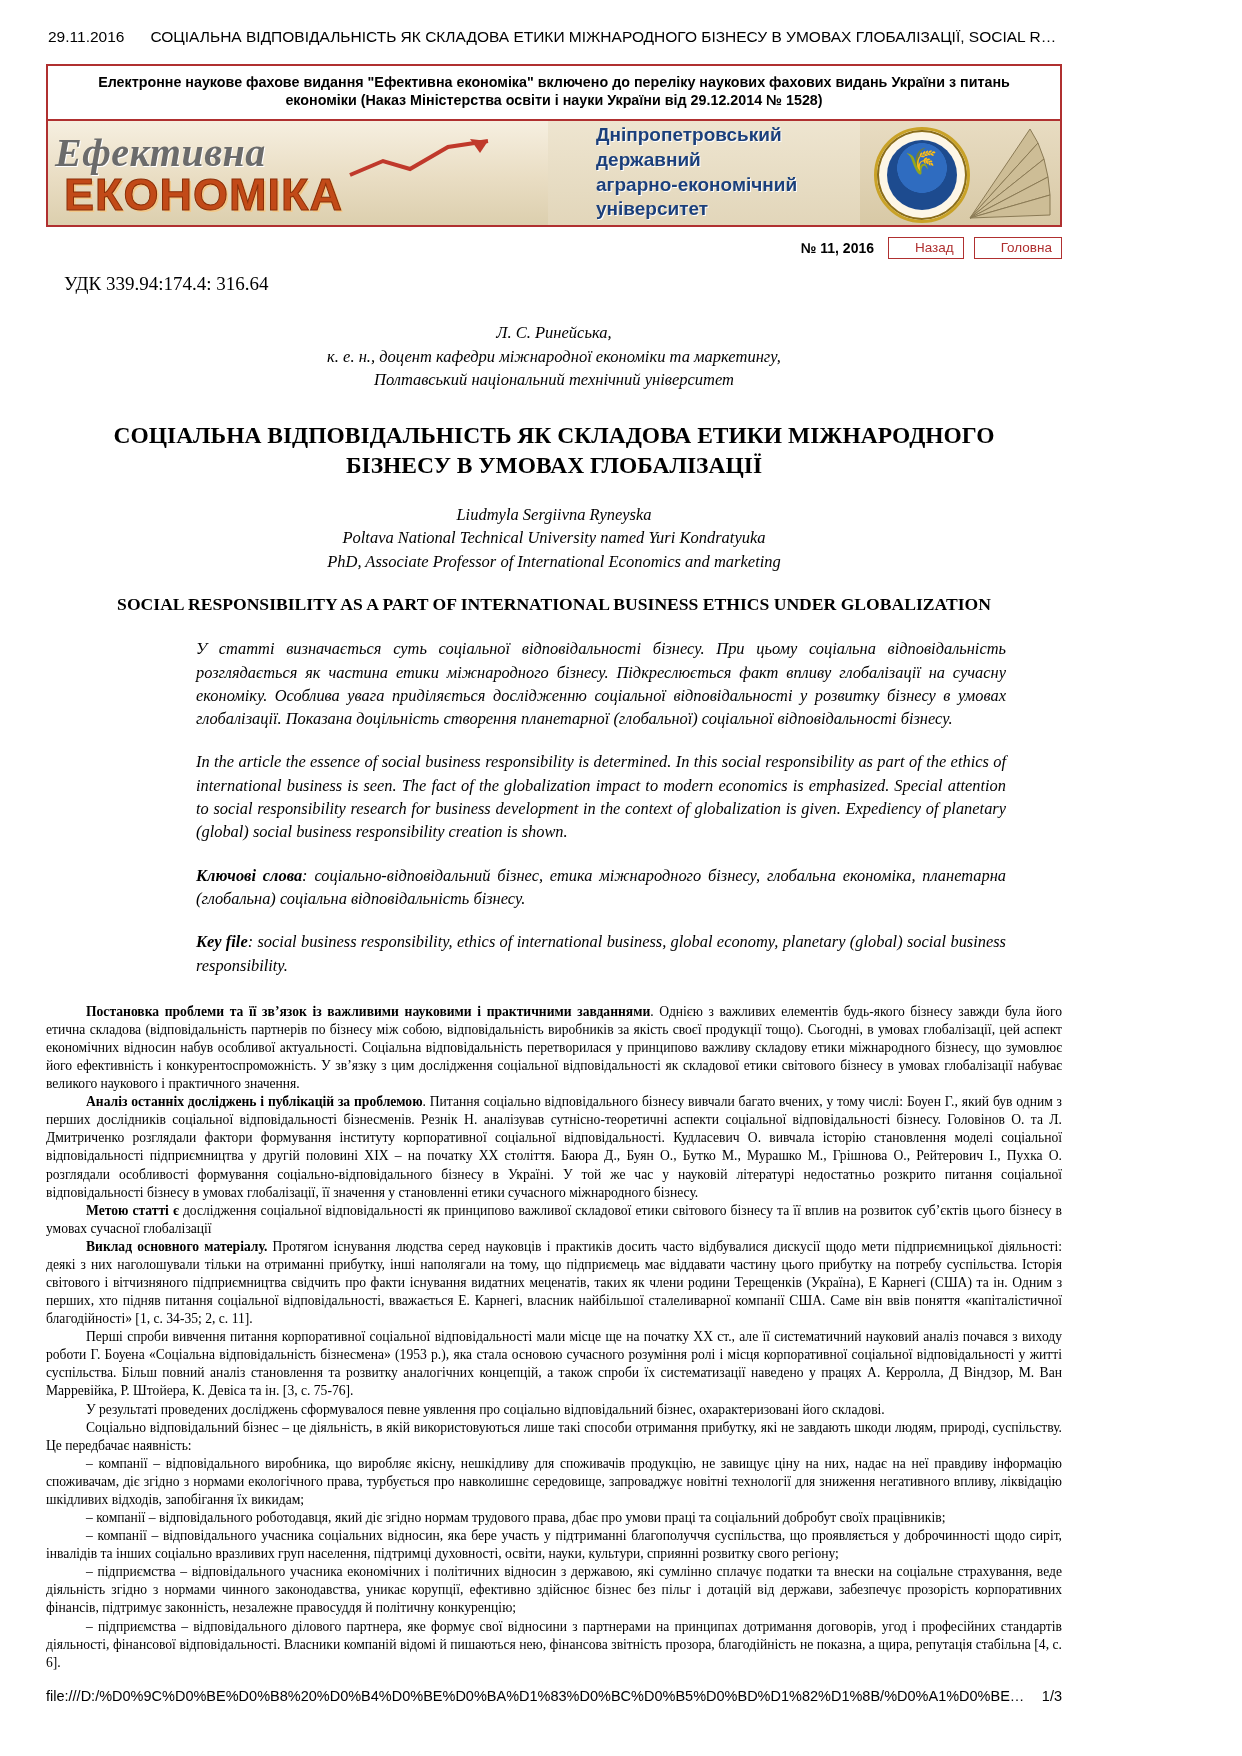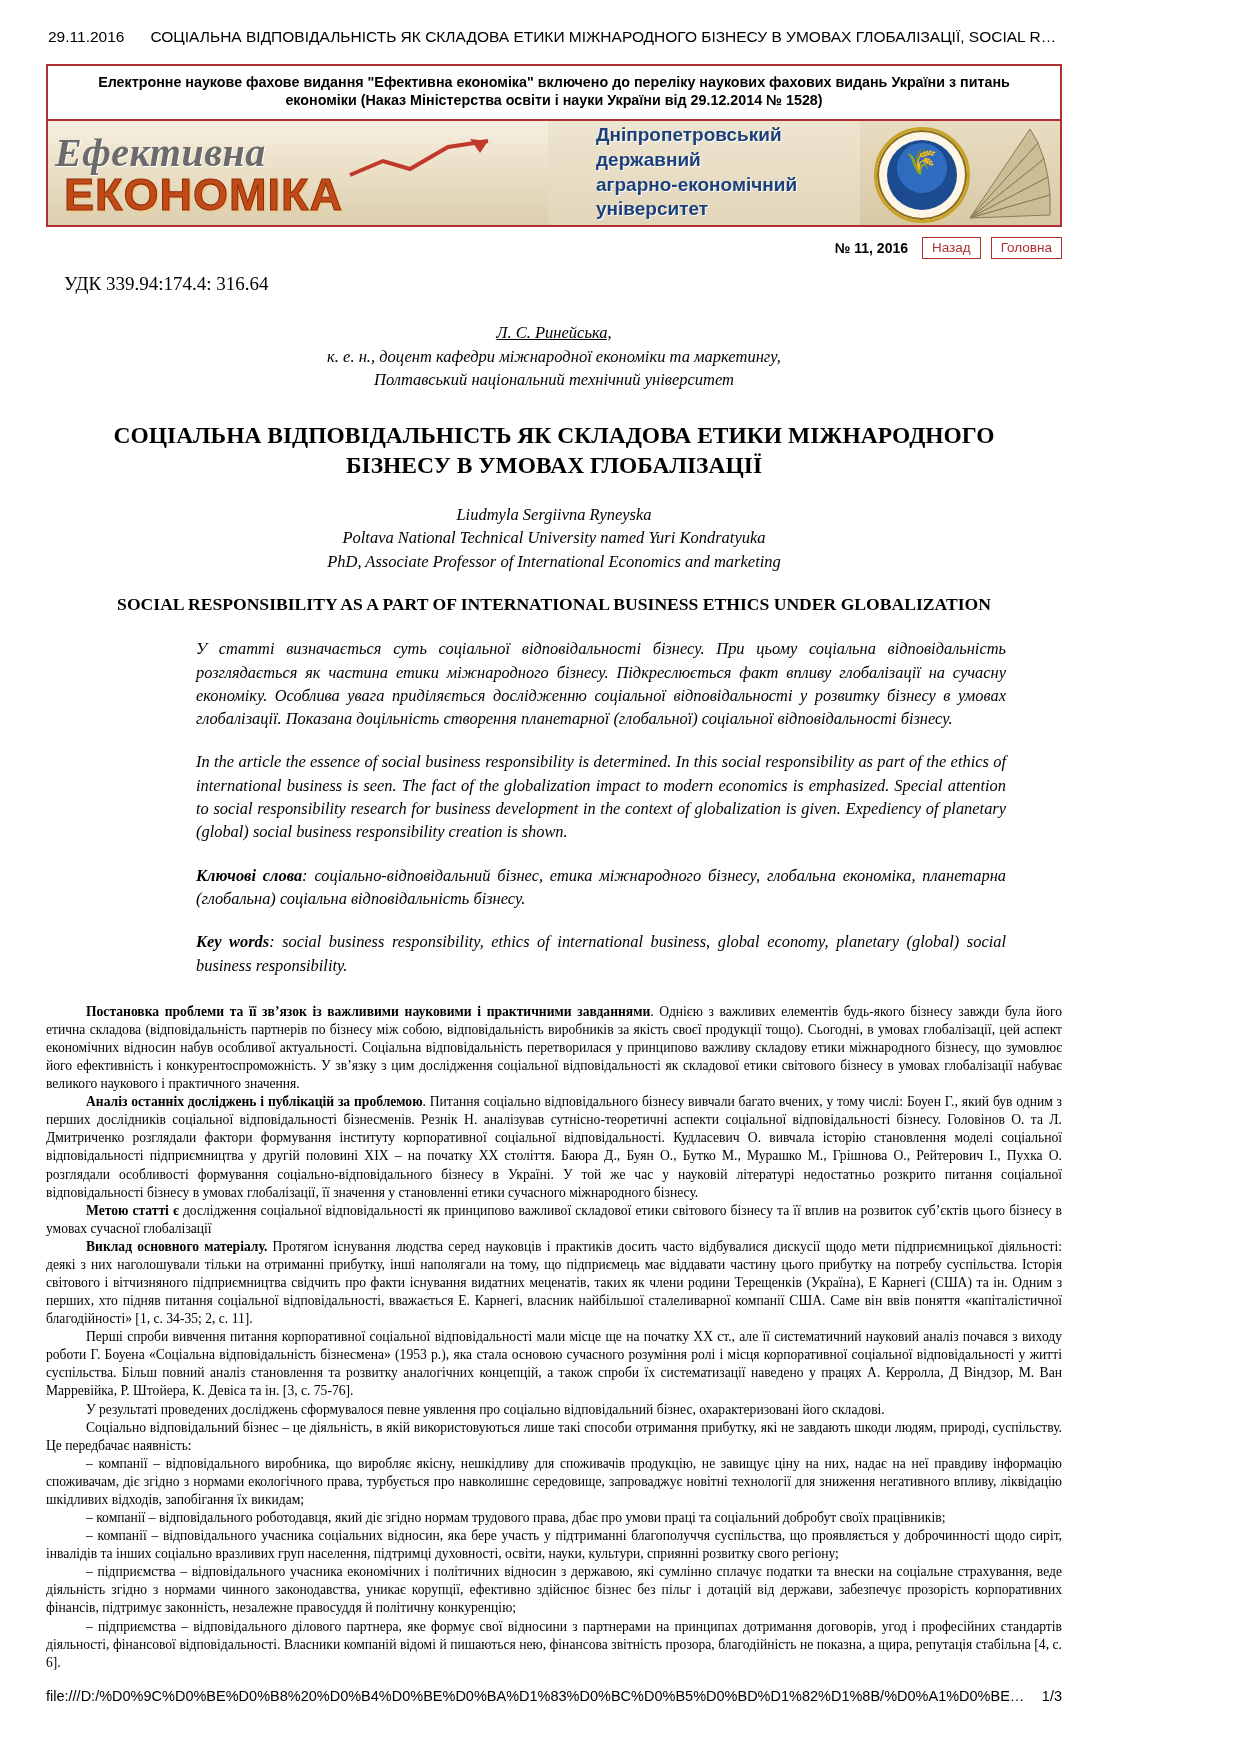--- a/index.html
+++ b/index.html
@@ -128,40 +128,40 @@
     align-items:center;
     gap:10px;
     margin-top:10px;
     font-family:"Liberation Sans", sans-serif;
     font-size:14px;
   }
   .issue-no{font-weight:bold;margin-right:4px;}
   .redbtn{
     border:1px solid #b03030;
     color:#b03030;
-    padding:2px 9px 3px 9px;
+    padding:2px 9px 3px 26px;
     font-size:13.5px;
     background:#fff;
     cursor:pointer;
   }
 
   
   .udc{
     margin-top:14px;
     font-size:19px;
     padding-left:18px;
   }
   .authors{
     margin-top:26px;
     text-align:center;
     font-style:italic;
     font-size:16.5px;
     line-height:1.45;
   }
-  .authors .name{font-weight:normal;text-decoration:underline;}
+  .authors .name{font-weight:normal;}
   .title-ua{
     margin:28px 30px 0 30px;
     text-align:center;
     font-weight:bold;
     font-size:23.5px;
     line-height:1.28;
   }
   .authors-en{
     margin-top:22px;
     text-align:center;
@@ -280,21 +280,21 @@
 
   <h2 class="title-en">SOCIAL RESPONSIBILITY AS A PART OF INTERNATIONAL BUSINESS ETHICS UNDER GLOBALIZATION</h2>
 
   <div class="abs">У статті визначається суть соціальної відповідальності бізнесу. При цьому соціальна відповідальність розглядається як частина етики міжнародного бізнесу. Підкреслюється факт впливу глобалізації на сучасну економіку. Особлива увага приділяється дослідженню соціальної відповідальності у розвитку бізнесу в умовах глобалізації. Показана доцільність створення планетарної (глобальної) соціальної відповідальності бізнесу.</div>
   <div class="abs en">In the article the essence of social business responsibility is determined. In this social responsibility as part of the ethics of international business is seen. The fact of the globalization impact to modern economics is emphasized. Special attention to social responsibility research for business development in the context of globalization is given. Expediency of planetary (global) social business responsibility creation is shown.</div>
 
   <div class="kw">
     <b>Ключові слова</b><span>: соціально-відповідальний бізнес, етика міжнародного бізнесу, глобальна економіка, планетарна (глобальна) соціальна відповідальність бізнесу.</span>
   </div>
   <div class="kw">
-    <b>Key words</b><span>: social business responsibility, ethics of international business, global economy, planetary (global) social business responsibility.</span>
+    <b>Key file</b><span>: social business responsibility, ethics of international business, global economy, planetary (global) social business responsibility.</span>
   </div>
 
   <div class="body-text" id="body-text">
       <p><b>Постановка проблеми та її зв’язок із важливими науковими і практичними завданнями</b>. Однією з важливих елементів будь-якого бізнесу завжди була його етична складова (відповідальність партнерів по бізнесу між собою, відповідальність виробників за якість своєї продукції тощо). Сьогодні, в умовах глобалізації, цей аспект економічних відносин набув особливої актуальності. Соціальна відповідальність перетворилася у принципово важливу складову етики міжнародного бізнесу, що зумовлює його ефективність і конкурентоспроможність. У зв’язку з цим дослідження соціальної відповідальності як складової етики світового бізнесу в умовах глобалізації набуває великого наукового і практичного значення.</p>
       <p><b>Аналіз останніх досліджень і публікацій за проблемою</b>. Питання соціально відповідального бізнесу вивчали багато вчених, у тому числі: Боуен Г., який був одним з перших дослідників соціальної відповідальності бізнесменів. Резнік Н. аналізував сутнісно-теоретичні аспекти соціальної відповідальності бізнесу. Головінов О. та Л. Дмитриченко розглядали фактори формування інституту корпоративної соціальної відповідальності. Кудласевич О. вивчала історію становлення моделі соціальної відповідальності підприємництва у другій половині ХІХ – на початку ХХ століття. Баюра Д., Буян О., Бутко М., Мурашко М., Грішнова О., Рейтерович І., Пухка О. розглядали особливості формування соціально-відповідального бізнесу в Україні. У той же час у науковій літературі недостатньо розкрито питання соціальної відповідальності бізнесу в умовах глобалізації, її значення у становленні етики сучасного міжнародного бізнесу.</p>
       <p><b>Метою статті є</b> дослідження соціальної відповідальності як принципово важливої складової етики світового бізнесу та її вплив на розвиток суб’єктів цього бізнесу в умовах сучасної глобалізації</p>
       <p><b>Виклад основного матеріалу.</b> Протягом існування людства серед науковців і практиків досить часто відбувалися дискусії щодо мети підприємницької діяльності: деякі з них наголошували тільки на отриманні прибутку, інші наполягали на тому, що підприємець має віддавати частину цього прибутку на потребу суспільства. Історія світового і вітчизняного підприємництва свідчить про факти існування видатних меценатів, таких як члени родини Терещенків (Україна), Е Карнегі (США) та ін. Одним з перших, хто підняв питання соціальної відповідальності, вважається Е. Карнегі, власник найбільшої сталеливарної компанії США. Саме він ввів поняття «капіталістичної благодійності» [1, с. 34-35; 2, с. 11].</p>
       <p>Перші спроби вивчення питання корпоративної соціальної відповідальності мали місце ще на початку ХХ ст., але її систематичний науковий аналіз почався з виходу роботи Г. Боуена «Соціальна відповідальність бізнесмена» (1953 р.), яка  стала основою сучасного розуміння ролі і місця корпоративної соціальної відповідальності у житті суспільства. Більш повний аналіз становлення та розвитку аналогічних концепцій, а також спроби їх систематизації наведено у працях А. Керролла, Д Віндзор, М. Ван Марревійка, Р. Штойера, К. Девіса та ін. [3, с. 75-76].</p>
       <p>У результаті проведених досліджень сформувалося певне уявлення про соціально відповідальний бізнес, охарактеризовані його складові.</p>
       <p>Соціально відповідальний бізнес – це діяльність, в якій використовуються лише такі способи отримання прибутку, які не завдають шкоди людям, природі, суспільству. Це передбачає наявність:</p>

